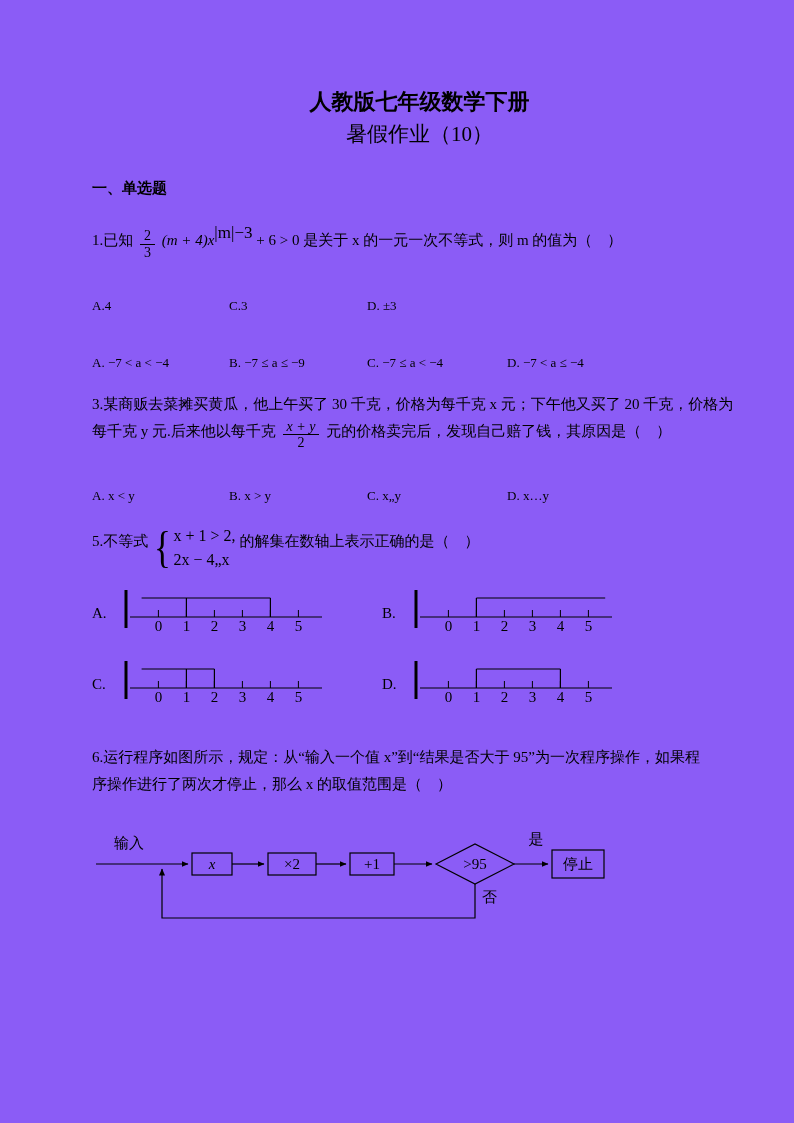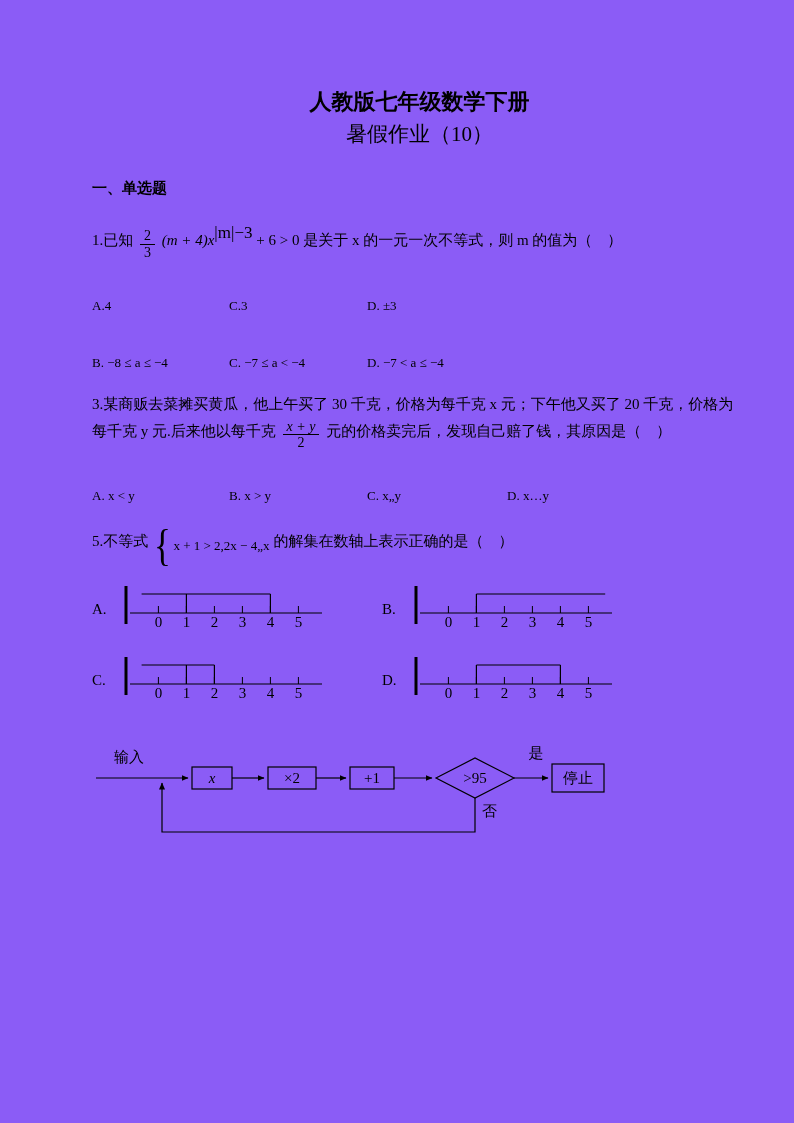--- a/index.html
+++ b/index.html
@@ -24,21 +24,21 @@
   .frac { display: inline-block; vertical-align: -0.75em; text-align: center; margin: 0 3px; line-height: 1.1; }
   .frac .num { display: block; border-bottom: 1px solid #000; padding: 0 4px; font-size: 14px; }
   .frac .den { display: block; padding: 0 4px; font-size: 14px; }
   sup.expo { font-size: 17px; vertical-align: 7px; }
   .ivar { font-style: italic; }
   
   .q5head { display: flex; align-items: flex-start; }
   .q5head .pre, .q5head .post { padding-top: 4px; white-space: nowrap; }
   .sys { display: inline-flex; align-items: center; margin: 0 4px; }
   .sys .brace { font-size: 44px; font-weight: 300; line-height: 1; transform: scaleX(0.8); }
-  .sys .lines { display: flex; flex-direction: row; font-size: 13px; line-height: 1.5; }
+  .sys .lines { display: flex; flex-direction: column; font-size: 16px; line-height: 1.5; }
   
   .nl-row { display: flex; margin-top: 12px; }
   .nl-option { display: flex; align-items: center; width: 290px; }
   .nl-label { width: 28px; font-size: 15px; }
   
   .flowwrap { margin-top: 28px; margin-left: 0px; }
   svg text { font-family: "Liberation Serif", serif; font-size: 15px; fill: #000; }
   svg .shape { fill: none; stroke: #000; stroke-width: 1.2; }
   svg .wire { stroke: #000; stroke-width: 1.2; fill: none; }
 </style>
@@ -60,21 +60,22 @@
     </p>
     <div class="options">
       <span>A.4</span>
       <span>C.3</span>
       <span>D. ±3</span>
     </div>
   </div>
 
   <div class="question">
     <div class="options">
-      <span>B. −8 ≤ a ≤ −4</span>
+      <span>A. −7 &lt; a &lt; −4</span>
+      <span>B. −7 ≤ a ≤ −9</span>
       <span>C. −7 ≤ a &lt; −4</span>
       <span>D. −7 &lt; a ≤ −4</span>
     </div>
   </div>
 
   <div class="question">
     <p class="qtext">
       <span>3.某商贩去菜摊买黄瓜，他上午买了 30 千克，价格为每千克 x 元；下午他又买了 20 千克，价格为每千克 y 元.后来他以每千克</span>
       <span class="frac"><span class="num ivar">x + y</span><span class="den">2</span></span>
       <span>元的价格卖完后，发现自己赔了钱，其原因是（　）</span>
@@ -188,20 +189,24 @@
               <text x="178.4" y="47" text-anchor="middle" font-size="13" fill="#000">5</text>
               <line x1="66.4" y1="14" x2="150.4" y2="14" stroke="#000" stroke-width="1.2"></line>
               <line x1="66.4" y1="14" x2="66.4" y2="33" stroke="#000" stroke-width="1.2"></line>
               <line x1="150.4" y1="14" x2="150.4" y2="33" stroke="#000" stroke-width="1.2"></line>
             </svg></span>
       </div>
     </div>
   </div>
 
   <div class="question" style="margin-top:30px;">
+    <p class="qtext">
+      <span style="display:block;">6.运行程序如图所示，规定：从“输入一个值 x”到“结果是否大于 95”为一次程序操作，如果程</span>
+      <span style="display:block;">序操作进行了两次才停止，那么 x 的取值范围是（　）</span>
+    </p>
 
     <div class="flowwrap">
       <svg width="580" height="108" viewBox="0 0 580 108">
         <defs>
           <marker id="arr" markerWidth="9" markerHeight="8" refX="6.5" refY="3" orient="auto" markerUnits="userSpaceOnUse">
             <path d="M0,0 L7,3 L0,6 Z" fill="#000"></path>
           </marker>
         </defs>
 
         <text x="22" y="22">输入</text>

